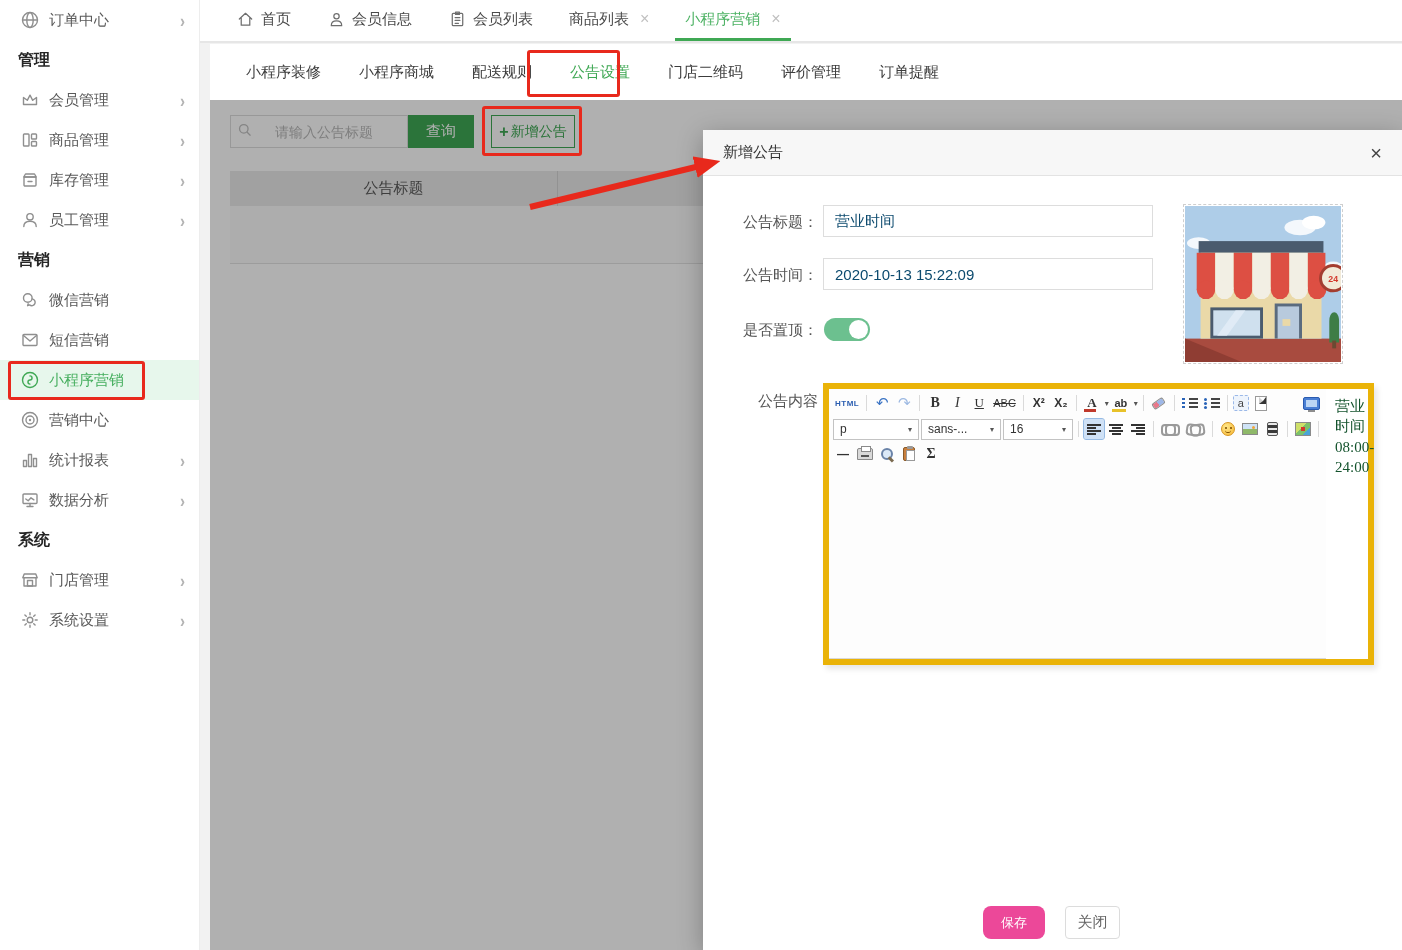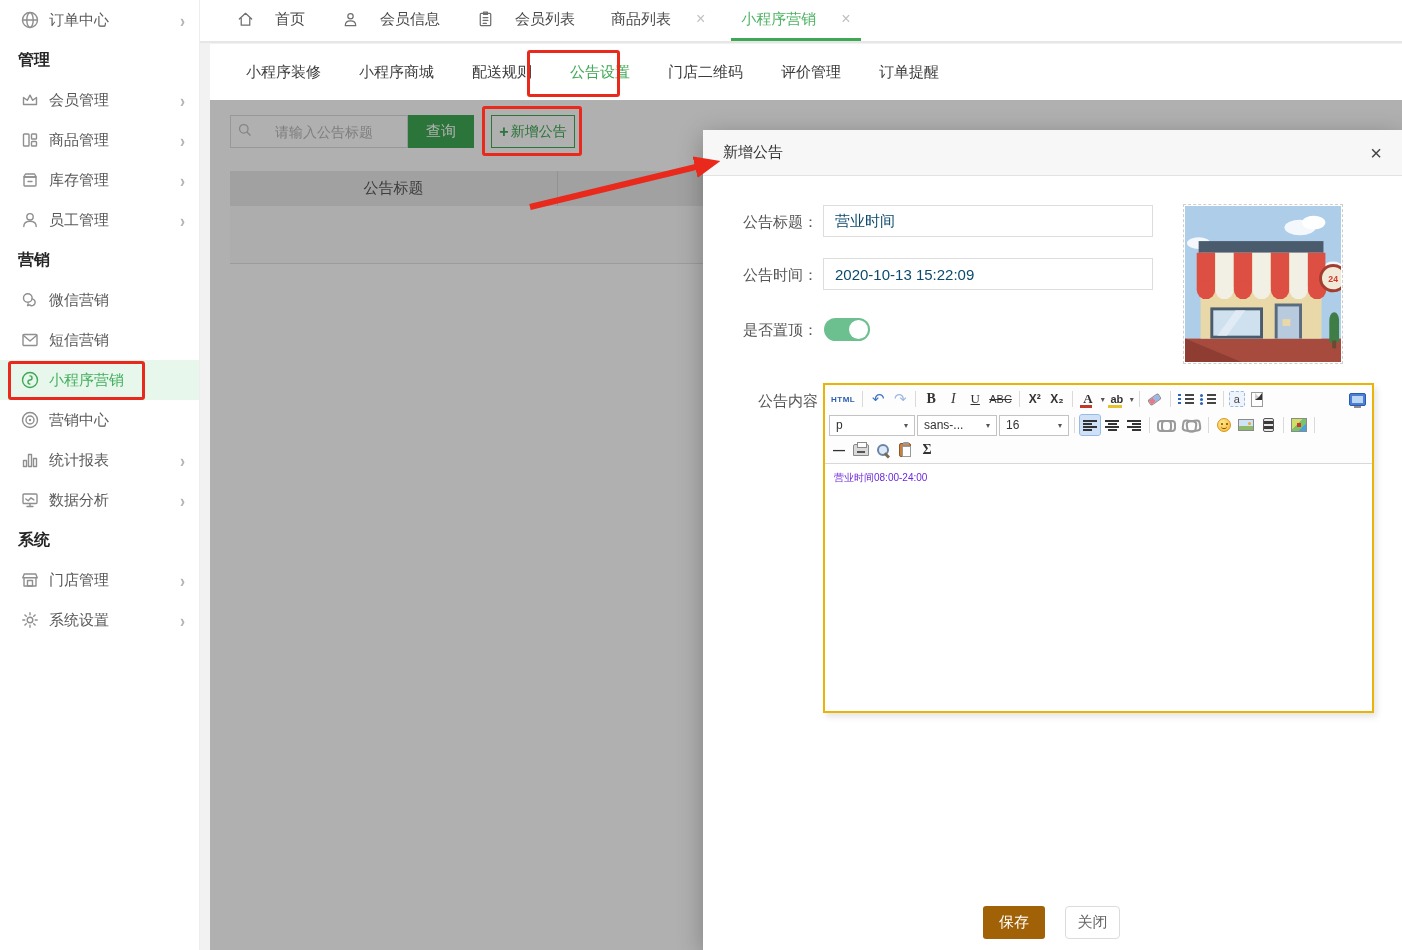--- a/index.html
+++ b/index.html
@@ -11,21 +11,21 @@
   .s-row{height:40px;display:flex;align-items:center;padding:0 14px 0 20px;color:#595959;font-size:15px}
   .s-row.active{background:#e7f7ec;color:#44ae5d}
   .s-title{height:40px;display:flex;align-items:center;padding-left:18px;font-weight:bold;color:#262626;font-size:16px}
   .s-ico{width:20px;height:20px;margin-right:9px;flex:none;display:flex;align-items:center;justify-content:center}
   .s-ico svg{stroke:#8f8f8f;fill:none;stroke-width:1.4;stroke-linecap:round;stroke-linejoin:round}
   .s-row.active .s-ico svg{stroke:#3fa854}
   .s-chev{margin-left:auto;color:#b3b3b3;font-size:15px;font-weight:bold;transform:scaleY(1.25)}
 
   
   .topbar{position:absolute;left:200px;top:0;width:1202px;height:43px;background:#fff;border-bottom:2px solid #e6e6e6;display:flex;align-items:stretch;padding-left:26px;z-index:9}
-  .t-tab{display:flex;align-items:center;gap:20px;padding:0 10px;margin-right:16px;font-size:15px;color:#4a4a4a;border-bottom:3px solid transparent}
+  .t-tab{display:flex;align-items:center;gap:6px;padding:0 10px;margin-right:16px;font-size:15px;color:#4a4a4a;border-bottom:3px solid transparent}
   .t-tab svg{stroke:#6e6e6e;fill:none;stroke-width:1.3;stroke-linecap:round;stroke-linejoin:round}
   .t-tab.active{color:#4cb263;border-bottom-color:#3fa854}
   .t-close{color:#c0c0c0;font-size:16px;margin-left:5px}
 
   
   .bg-right{position:absolute;left:200px;top:43px;width:1202px;height:907px;background:#f2f2f2;z-index:1}
   .panel{position:absolute;left:210px;top:44px;width:1192px;height:906px;background:#fff;z-index:2}
   .subtabs{height:56px;display:flex;align-items:center;padding-left:34px;gap:34px;font-size:15px;color:#3c3c3c}
   .subtab{padding:4px 2px}
   .subtab.active{color:#3fa854}
@@ -47,25 +47,25 @@
 
   
   .modal{position:absolute;left:703px;top:130px;width:699px;height:820px;background:#fff;z-index:30;box-shadow:0 6px 24px rgba(0,0,0,0.28)}
   .m-head{height:46px;background:#f7f7f7;border-bottom:1px solid #e3e3e3;display:flex;align-items:center;padding:0 20px;font-size:15px;color:#333}
   .m-x{margin-left:auto;font-size:20px;color:#444;line-height:1}
   .m-label{position:absolute;left:14px;width:101px;text-align:right;font-size:15px;color:#555}
   .m-input{position:absolute;left:120px;width:330px;height:32px;border:1px solid #ddd;padding:0 11px;font-size:15px;color:#0c4a6e;outline:none}
   .tog{position:absolute;left:121px;top:188px;width:46px;height:23px;border-radius:12px;background:#6cc08f}
   .tog .knob{position:absolute;right:2px;top:2px;width:19px;height:19px;border-radius:50%;background:#fff}
   .m-img{position:absolute;left:480px;top:74px;width:160px;height:160px;border:1px dashed #cfcfcf;padding:1px}
-  .m-btn-save{position:absolute;left:280px;top:776px;width:62px;height:33px;background:#a16207;color:#fff;border:none;border-radius:3px;font-size:15px}
+  .m-btn-save{position:absolute;left:280px;top:776px;width:62px;height:33px;background:#ec4899;color:#fff;border:none;border-radius:8px;font-size:13px}
   .m-btn-close{position:absolute;left:362px;top:776px;width:55px;height:33px;background:#fff;color:#666;border:1px solid #dcdcdc;border-radius:4px;font-size:15px}
 
   
-  .editor{position:absolute;left:120px;top:253px;width:551px;height:330px;border:2px solid #eab308;background:#fff;display:flex;flex-direction:column;box-shadow:3px 4px 6px rgba(0,0,0,0.10)}
+  .editor{position:absolute;left:120px;top:253px;width:551px;height:282px;border:6px solid #eab308;background:#fff;display:flex;flex-direction:row;box-shadow:3px 4px 6px rgba(0,0,0,0.10)}
   .ed-tb{border-bottom:1px solid #d8d8d8;background:#fdfdfd;padding:1px 4px}
   .ed-row{display:flex;align-items:center;height:26px;gap:2px}
   .tbtn{min-width:20px;height:20px;display:flex;align-items:center;justify-content:center;font-size:12px;color:#333;border-radius:2px;padding:0 2px}
   .sep{width:1px;height:16px;background:#dadada;margin:0 3px;flex:none}
   .spacer{flex:1}
   .html-b{font-size:8px;font-weight:bold;color:#2a5db0;letter-spacing:0.5px}
   .undo-g{color:#3b74c4;font-size:15px}
   .redo-g{color:#9db9e2;font-size:15px}
   .b-b{font-family:"Liberation Serif",serif;font-weight:bold;font-size:14px}
   .b-i{font-family:"Liberation Serif",serif;font-style:italic;font-size:14px}
@@ -112,21 +112,21 @@
   .i-print{width:16px;height:12px;background:#d9d9d9;border:1px solid #8a8a8a;border-radius:2px 2px 0 0;position:relative}
   .i-print::before{content:"";position:absolute;left:3px;top:-3px;width:8px;height:4px;background:#fff;border:1px solid #8a8a8a}
   .i-print::after{content:"";position:absolute;left:3px;bottom:2px;width:8px;height:2px;background:#555}
   .i-preview{position:relative;width:15px;height:15px}
   .i-preview::before{content:"";position:absolute;left:1px;top:1px;width:8px;height:8px;border:2px solid #6a83a8;border-radius:50%;background:#dbe9f8}
   .i-preview::after{content:"";position:absolute;right:1px;bottom:1px;width:6px;height:2.5px;background:#7a6a50;transform:rotate(45deg)}
   .i-paste{width:12px;height:14px;background:#c97f3e;border:1px solid #8a5a28;border-radius:2px;position:relative}
   .i-paste::before{content:"";position:absolute;left:3px;top:-2px;width:6px;height:3px;background:#9a9a9a;border-radius:1px}
   .i-paste::after{content:"";position:absolute;right:-1px;bottom:-1px;width:7px;height:9px;background:#fff;border:1px solid #999}
   .b-sum{font-family:"Liberation Serif",serif;font-size:14px;font-weight:bold}
-  .ed-body{flex:1;padding:7px 9px;font-family:Liberation Sans, sans-serif;font-size:10px;color:#6d28d9;line-height:1.35}
+  .ed-body{flex:1;padding:7px 9px;font-family:Liberation Serif, serif;font-size:15px;color:#14532d;line-height:1.35}
 
   
   .ann{position:absolute;border:3px solid #e8291c;border-radius:3px;z-index:40;pointer-events:none}
   #ann-side{left:8px;top:361px;width:137px;height:39px;z-index:41}
   #ann-subtab{left:527px;top:50px;width:93px;height:47px}
   #ann-add{left:482px;top:106px;width:100px;height:50px}
   .arrow-wrap{position:absolute;left:512px;top:146px;width:225px;height:78px;z-index:42;pointer-events:none}
 </style>
 </head>
 <body>

